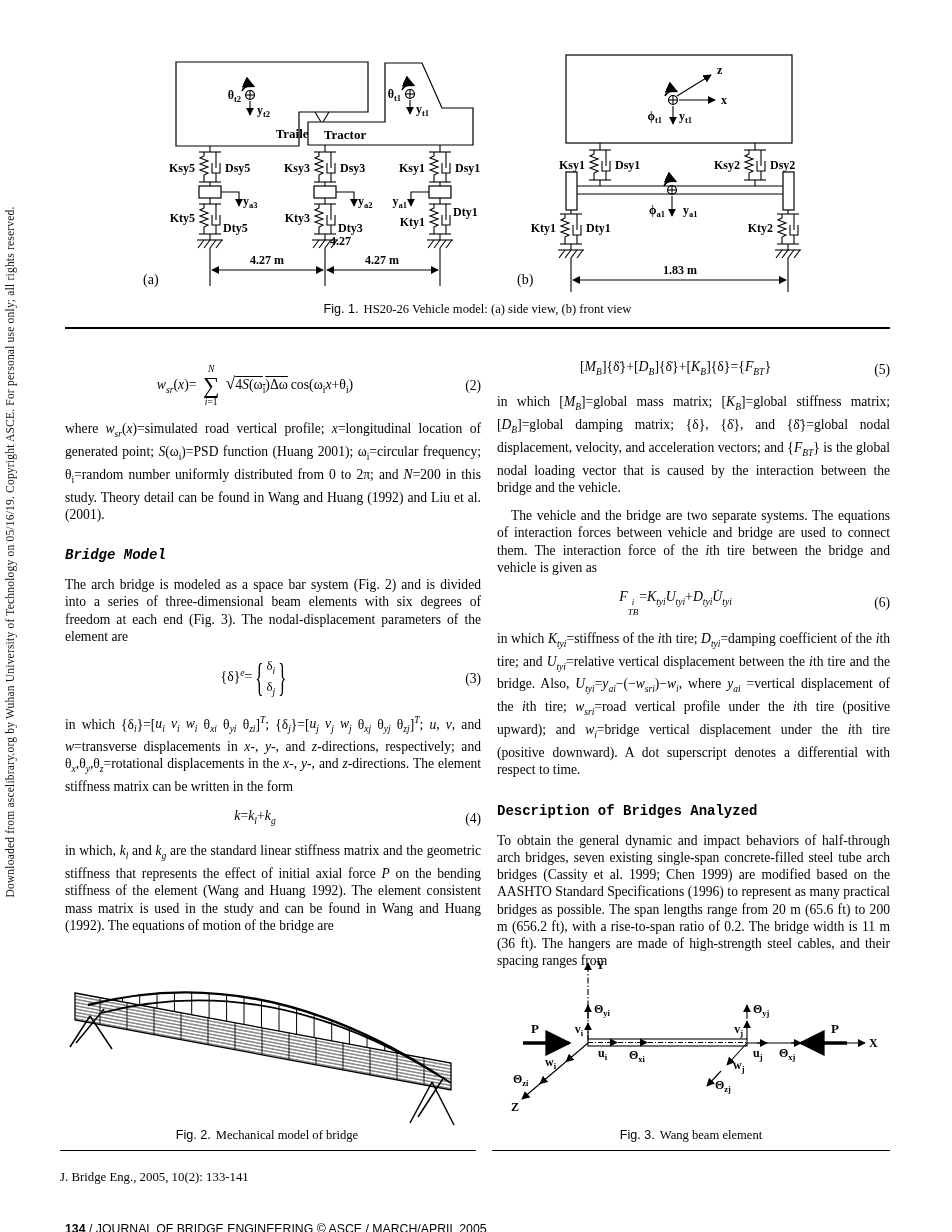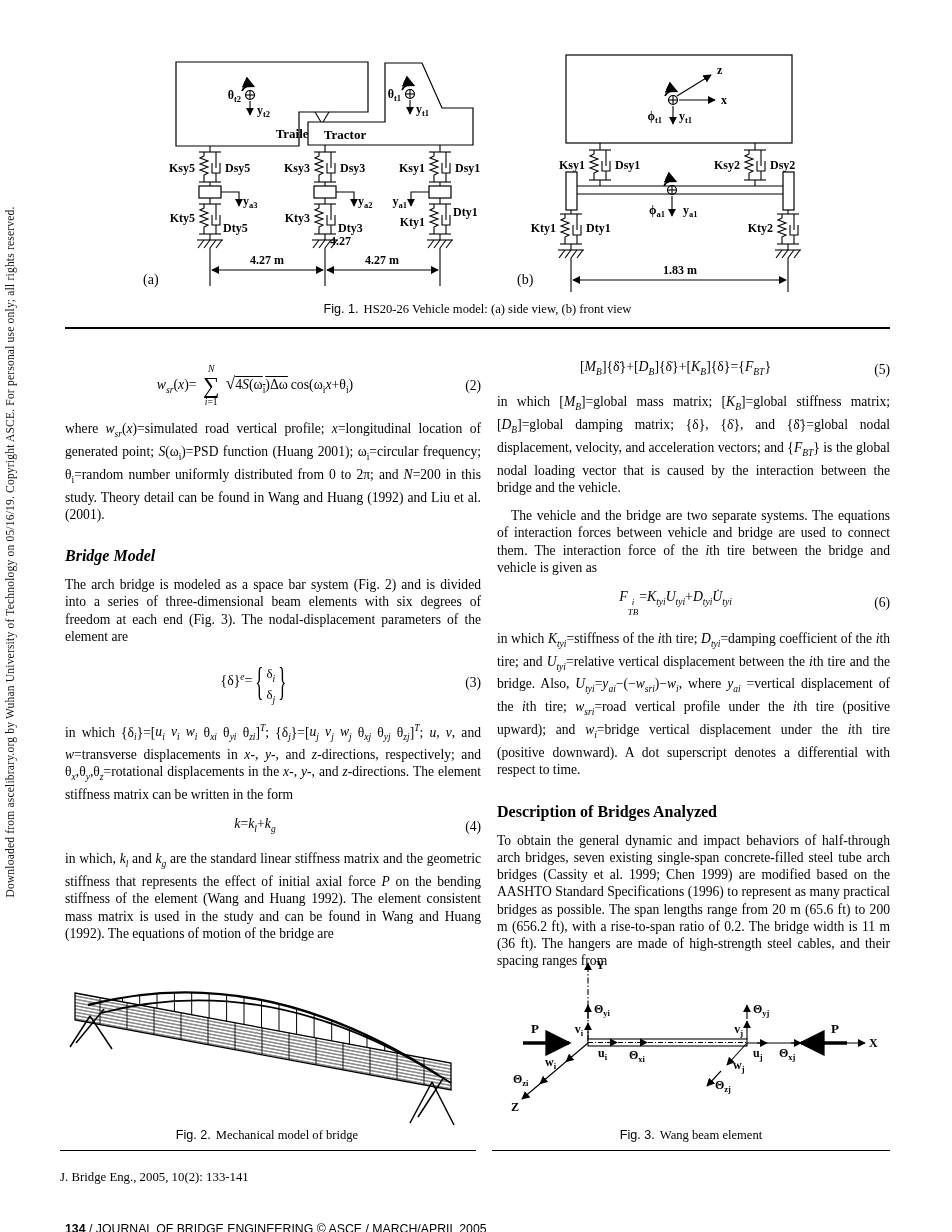--- a/index.html
+++ b/index.html
@@ -9,34 +9,34 @@
   .sidebar{position:absolute;left:4px;top:908px;width:712px;transform:rotate(-90deg);transform-origin:0 0;
            font-size:11.5px;text-align:center;color:#111;letter-spacing:.2px;}
   
   .cap{font-size:12.6px;text-align:center;}
   .cap .flab{font-family:"Liberation Sans",sans-serif;font-weight:400;margin-right:5px;}
   .rule{background:#000;}
   
   .col{position:absolute;top:352px;font-size:13.6px;line-height:17.2px;text-align:justify;}
   .col p{margin:11px 0 0 0;}
   .col p.ind{text-indent:14px;}
-  h3{font-family:Liberation Serif, serif;font-size:16px;margin:24px 0 12px 0;}
+  h3{font-family:Liberation Mono, monospace;font-size:14px;margin:24px 0 12px 0;}
   h3.ital{font-style:italic;}
   .eqrow{display:flex;align-items:center;margin:12px 0 12px 0;}
   .eqbody{flex:1;text-align:center;font-size:13.8px;}
   .eqnum{width:36px;text-align:right;}
   sub,sup{font-size:9.5px;}
   .sum{display:inline-flex;flex-direction:column;align-items:center;vertical-align:middle;line-height:1;margin:0 3px;}
   .slim{font-size:9.5px;line-height:1.1;}
   .ssym{font-size:23px;line-height:1;}
   .rad{font-size:17px;}
   .ovl{text-decoration:overline;}
   .cas{display:inline-flex;align-items:center;vertical-align:middle;}
   .cbr{display:inline-block;font-size:17px;transform:scaleY(2.3);margin:0 3px;font-weight:400;}
-  .stk{display:inline-flex;flex-direction:column;line-height:1.55;font-size:12.8px;align-items:flex-start;margin-top:8px;}
+  .stk{display:inline-flex;flex-direction:column;line-height:1.55;font-size:12.8px;align-items:flex-start;}
   .ss{display:inline-flex;flex-direction:column;font-size:9px;line-height:1.15;vertical-align:-4px;font-style:italic;margin-right:1px;}
   
   .footer{position:absolute;left:65px;top:1222px;font-family:"Liberation Sans",sans-serif;font-size:12.3px;}
   .footer .pn{font-weight:700;}
   .citation{position:absolute;left:60px;top:1170px;width:720px;text-align:left;font-size:12.8px;}
   
   .ln{stroke:#000;stroke-width:1.1;fill:none;}
   .ln2{stroke:#000;stroke-width:1.6;fill:none;}
   .fillw{fill:#fff;stroke:#000;stroke-width:1.2;}
   .t12{font-family:"Liberation Serif",serif;font-weight:700;font-size:12px;}

